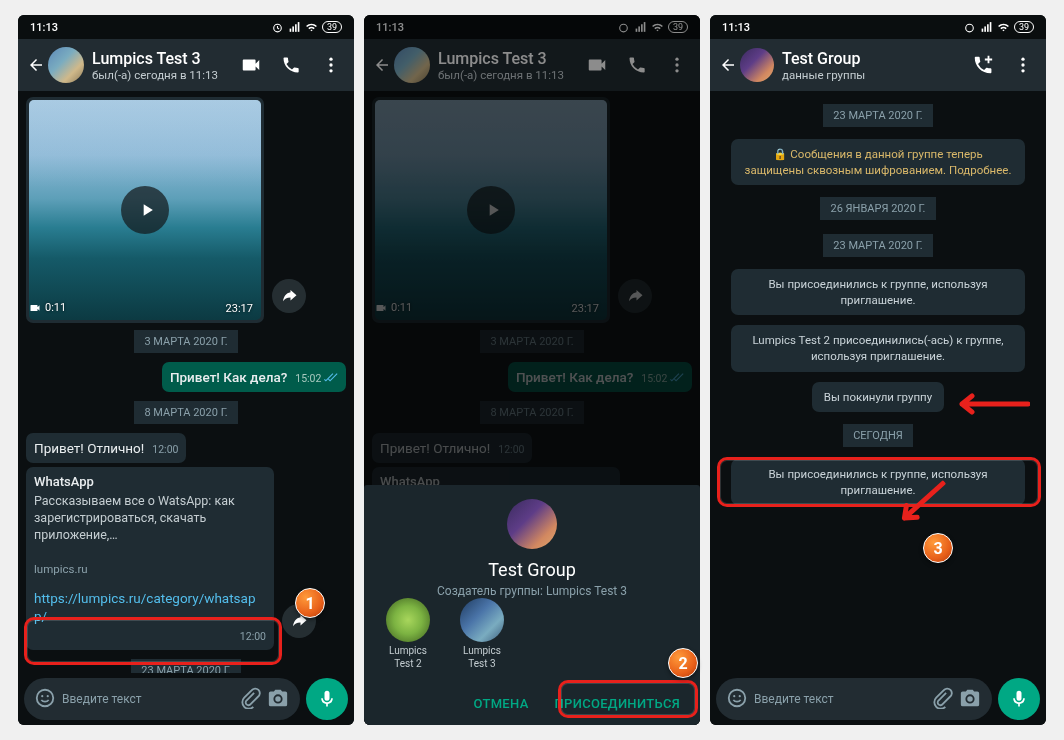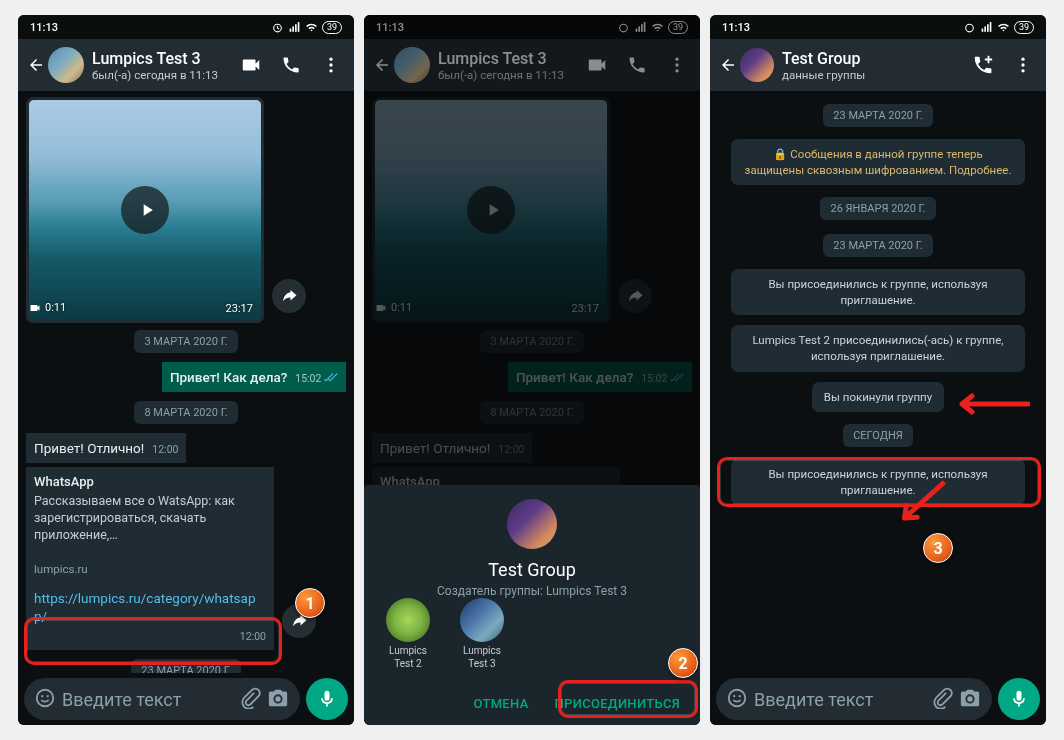--- a/index.html
+++ b/index.html
@@ -1,36 +1,36 @@
 <!DOCTYPE html>
 <html><head>
 <meta charset="utf-8">
 <style>
   *{margin:0;padding:0;box-sizing:border-box;font-family:-apple-system,Roboto,Arial,sans-serif}
   body{background:#f0f0f0;width:1064px;height:740px;overflow:hidden}
   .stage{position:relative;width:1064px;height:740px;display:flex;gap:10px;padding:15px 13px;justify-content:center}
   .phone{width:336px;height:710px;background:#0a0e0f;border-radius:6px;overflow:hidden;display:flex;flex-direction:column;position:relative;font-size:13px}
   .statusbar{height:24px;background:#0a0e0f;color:#fff;display:flex;align-items:center;padding:0 12px;font-size:11px;justify-content:space-between}
   .sb-left{font-weight:500}
-  .sb-right{display:flex;gap:4px;}
+  .sb-right{display:flex;gap:4px;align-items:center}
   .sb-right svg{width:13px;height:13px}
   .chat-header{height:52px;background:#222c32;display:flex;align-items:center;padding:0 4px 0 8px;color:#e9edef}
   .back{width:20px;display:flex;align-items:center;justify-content:center}
   .avatar{width:36px;height:36px;border-radius:50%;margin:0 8px 0 2px;background:linear-gradient(135deg,#5c88b8 0%,#7aacc0 40%,#d0b98a 70%,#8a7a5a 100%);flex:none}
   .avatar.purple{background:linear-gradient(135deg,#3a2a5e 0%,#5e3d87 40%,#d28860 75%,#e0a870 100%)}
   .hdr-txt{flex:1;min-width:0}
   .hdr-title{font-size:16px;font-weight:500;color:#fff;white-space:nowrap}
   .hdr-sub{font-size:11.5px;color:#c4cdd1}
   .hdr-actions{display:flex;gap:2px}
   .hdr-btn{width:38px;height:40px;display:flex;align-items:center;justify-content:center;color:#e9edef}
   .chat-body{flex:1;background:#0b0f11;overflow:hidden;display:flex;flex-direction:column;padding:6px 8px 2px}
-  .bubble{border-radius:0;padding:6px 8px 6px 8px;margin:2px 0;max-width:86%;position:relative;font-size:13.5px;line-height:1.35}
+  .bubble{border-radius:7px;padding:6px 8px 6px 8px;margin:2px 0;max-width:86%;position:relative;font-size:13.5px;line-height:1.35}
   .in{background:#1f2c33;color:#e9edef;align-self:flex-start}
   .out{background:#005c4b;color:#e9edef;align-self:flex-end}
-  .date-chip{align-self:center;background:#1f2c33;color:#8aa0aa;font-size:11px;padding:5px 10px;border-radius:6px;margin:7px 0}
+  .date-chip{align-self:center;background:#1f2c33;color:#8aa0aa;font-size:11px;padding:5px 10px;border-radius:0;margin:7px 0}
   .sys-chip{align-self:center;background:#1f2c33;color:#c9d3d8;font-size:11.5px;padding:7px 12px;border-radius:7px;margin:5px 0;text-align:center;max-width:92%;line-height:1.4}
   .sys-chip.gold{color:#d9b86a}
   .media-bubble{padding:3px;background:#1f2c33;align-self:flex-start;border-radius:7px;width:238px;position:relative}
   .media-img{width:232px;height:220px;border-radius:5px;background:linear-gradient(180deg,#9cc3df 0%,#8db9d7 25%,#5d9fb8 45%,#297d91 58%,#155a68 72%,#0c3a42 100%);position:relative;overflow:hidden}
   .media-img::before{content:"";position:absolute;top:0;left:0;right:0;height:40%;background:linear-gradient(180deg,rgba(200,220,235,.3),transparent)}
   .play{position:absolute;left:50%;top:50%;transform:translate(-50%,-50%);width:48px;height:48px;background:rgba(20,25,28,.72);border-radius:50%;display:flex;align-items:center;justify-content:center}
   .play svg{margin-left:3px}
   .media-meta{position:absolute;left:0;bottom:6px;color:#fff;font-size:11px;display:flex;align-items:center;gap:4px;text-shadow:0 0 3px rgba(0,0,0,.8)}
   .media-time{position:absolute;right:8px;bottom:5px;color:#fff;font-size:11px;text-shadow:0 0 3px rgba(0,0,0,.8)}
   .fwd{position:absolute;right:-42px;bottom:10px;width:34px;height:34px;background:rgba(40,50,54,.9);border-radius:50%;display:flex;align-items:center;justify-content:center}
@@ -38,21 +38,21 @@
   .out .time-stamp{color:#a7c9bf}
   .ticks svg{width:14px;height:10px;vertical-align:-1px}
   .link-prev{display:flex;flex-direction:column}
   .link-title{font-weight:500;font-size:13px;margin-bottom:2px}
   .link-desc{font-size:12.5px;color:#c4cdd1;line-height:1.35}
   .link-domain{font-size:11.5px;color:#8aa0aa;margin-top:18px}
   .link-url{color:#53bdeb;font-size:13.5px;margin-top:12px;word-break:break-all}
   .inputbar{height:52px;background:#0b0f11;display:flex;align-items:center;padding:5px 6px;gap:6px}
   .input-field{flex:1;background:#222c32;border-radius:24px;height:42px;display:flex;align-items:center;padding:0 8px;color:#8aa0aa}
   .input-field .emoji{width:26px;text-align:center;color:#8aa0aa}
-  .input-field .txt{flex:1;font-size:18px;color:#8aa0aa;padding:0 4px}
+  .input-field .txt{flex:1;font-size:12px;color:#8aa0aa;padding:0 4px}
   .input-field .attach,.input-field .cam{width:28px;text-align:center;color:#8aa0aa}
   .mic-btn{width:42px;height:42px;background:#00a884;border-radius:50%;display:flex;align-items:center;justify-content:center;flex:none}
   
   .dim{position:absolute;inset:0;background:rgba(0,0,0,.45)}
   .sheet{position:absolute;left:0;right:0;bottom:0;background:#1b262c;color:#e9edef;border-top-left-radius:3px;border-top-right-radius:3px;padding:14px 16px 10px}
   .sheet-av{width:50px;height:50px;border-radius:50%;margin:0 auto 10px;background:linear-gradient(135deg,#3a2a5e 0%,#5e3d87 40%,#d28860 75%,#e0a870 100%)}
   .sheet-title{text-align:center;font-size:18px;font-weight:400;color:#fff}
   .sheet-sub{text-align:center;font-size:12px;color:#8aa0aa;margin-top:4px}
   .sheet-part-lbl{font-size:12px;color:#8aa0aa;margin:16px 0 8px}
   .parts{display:flex;gap:18px}

